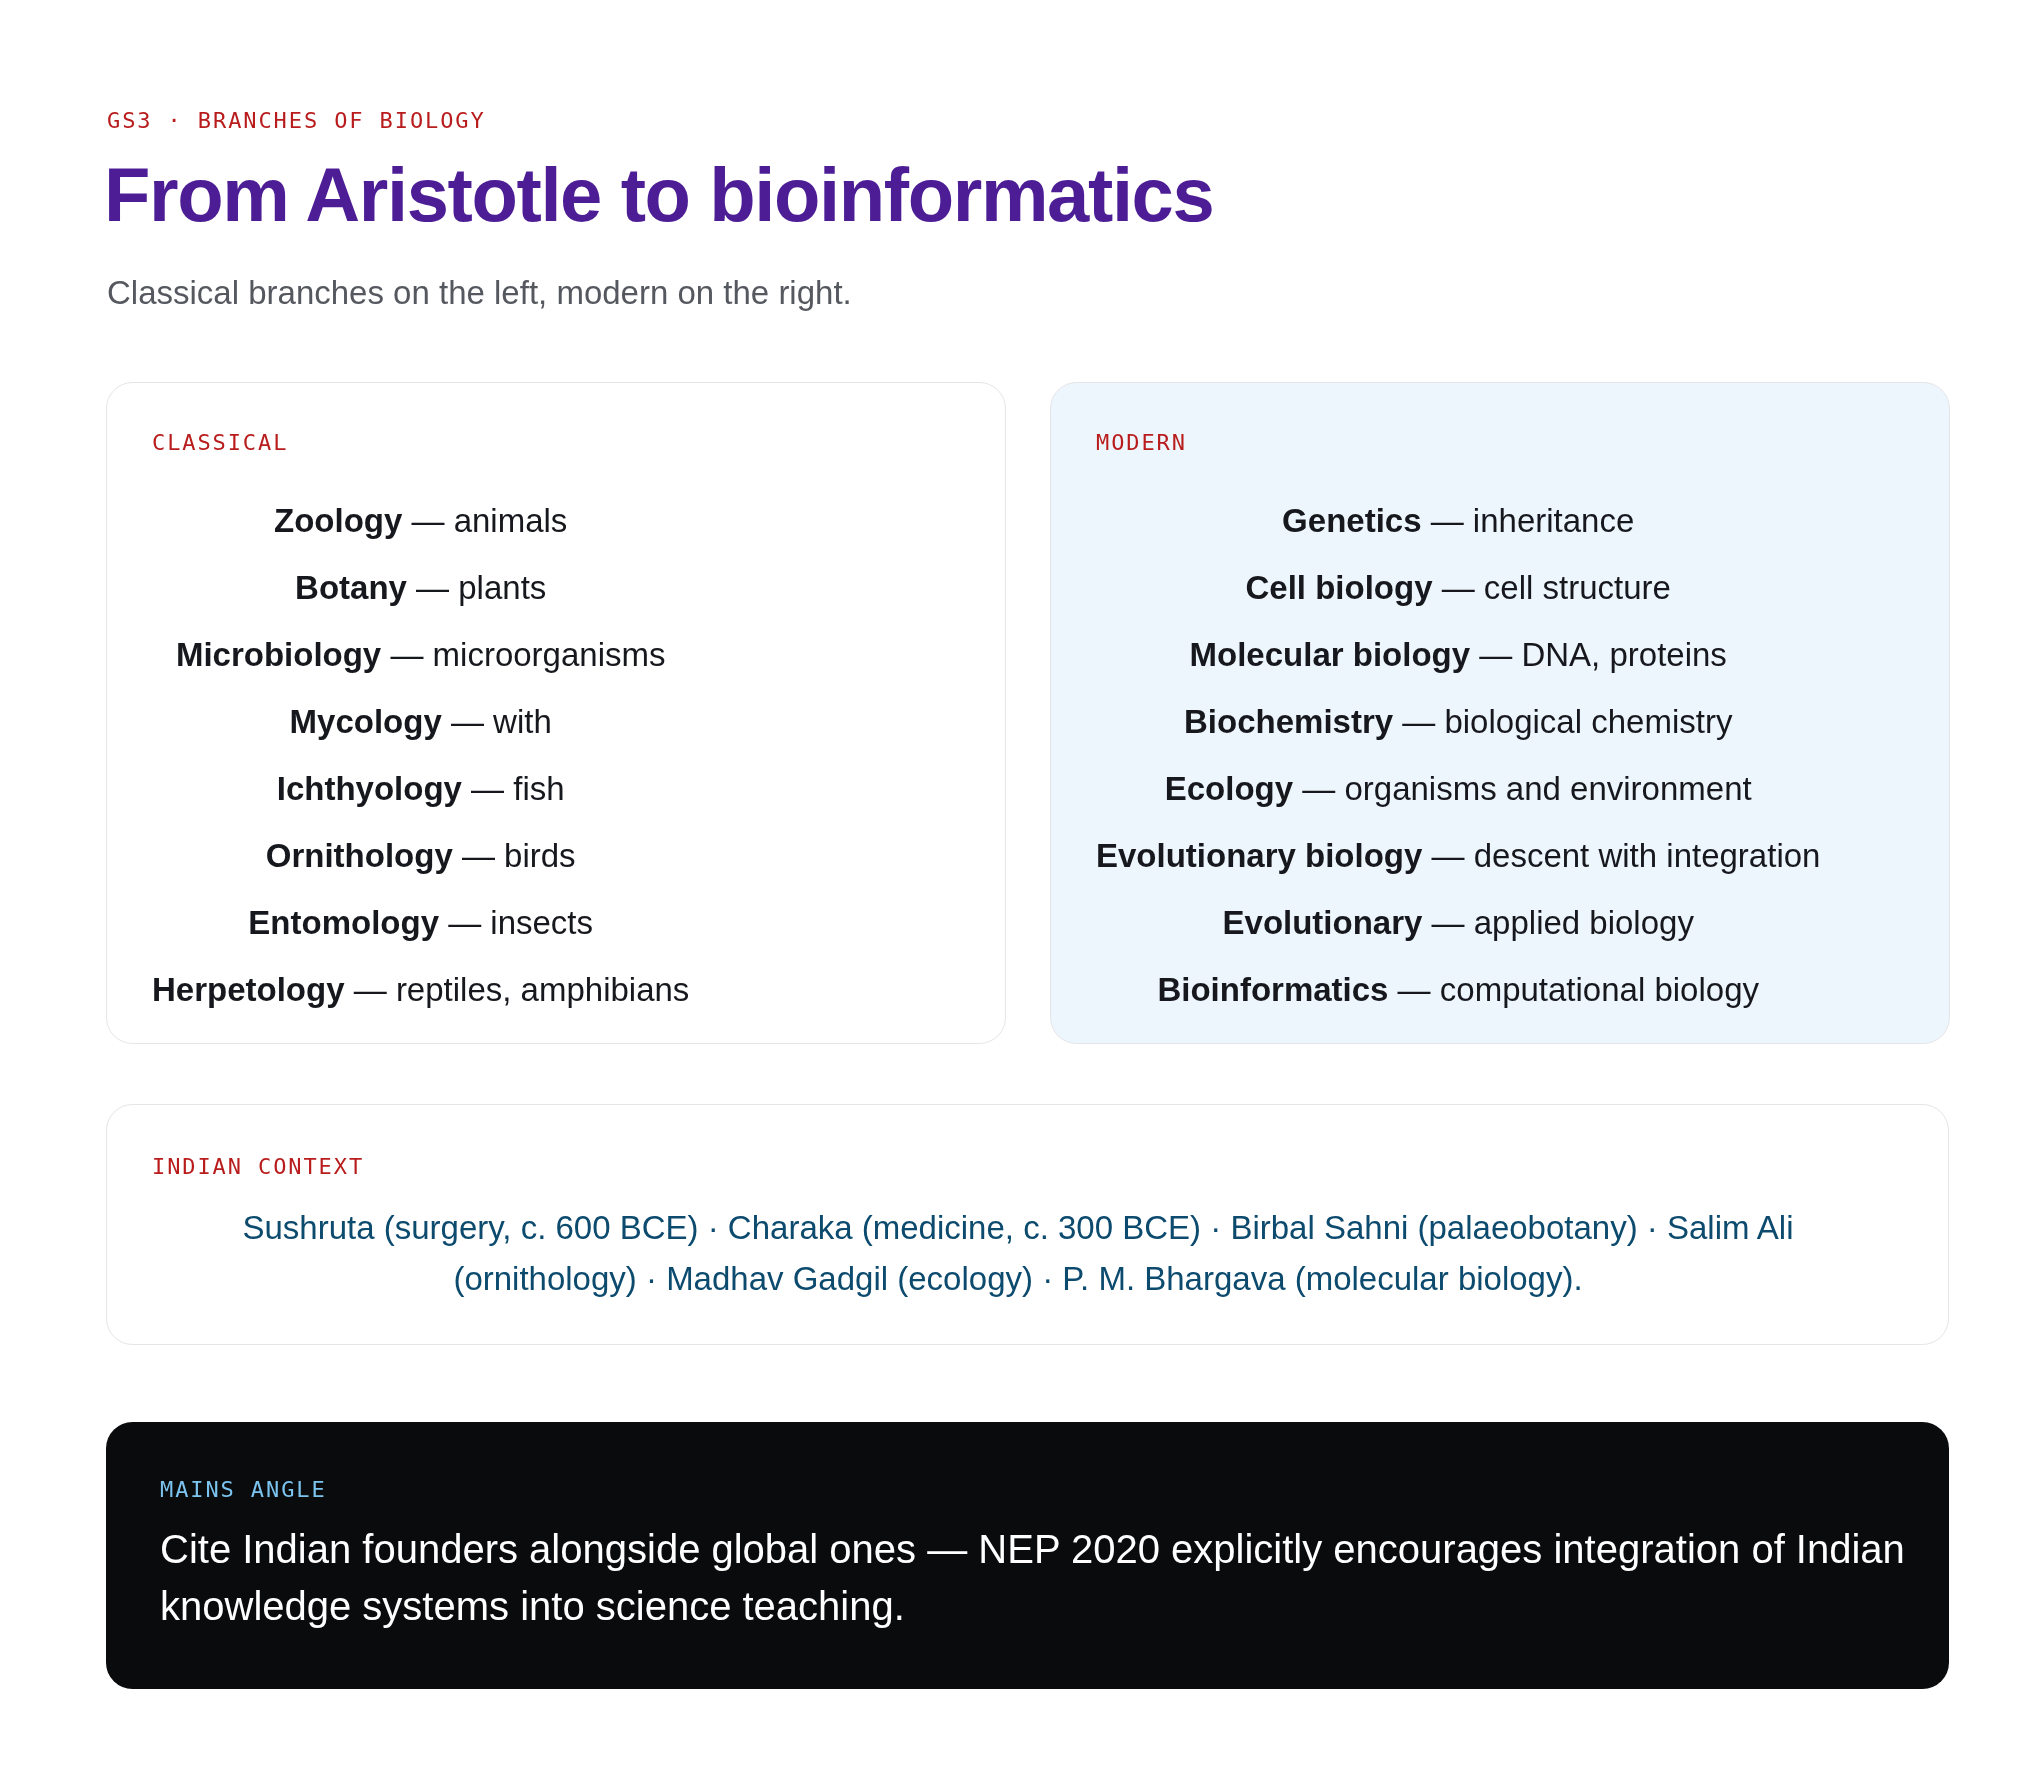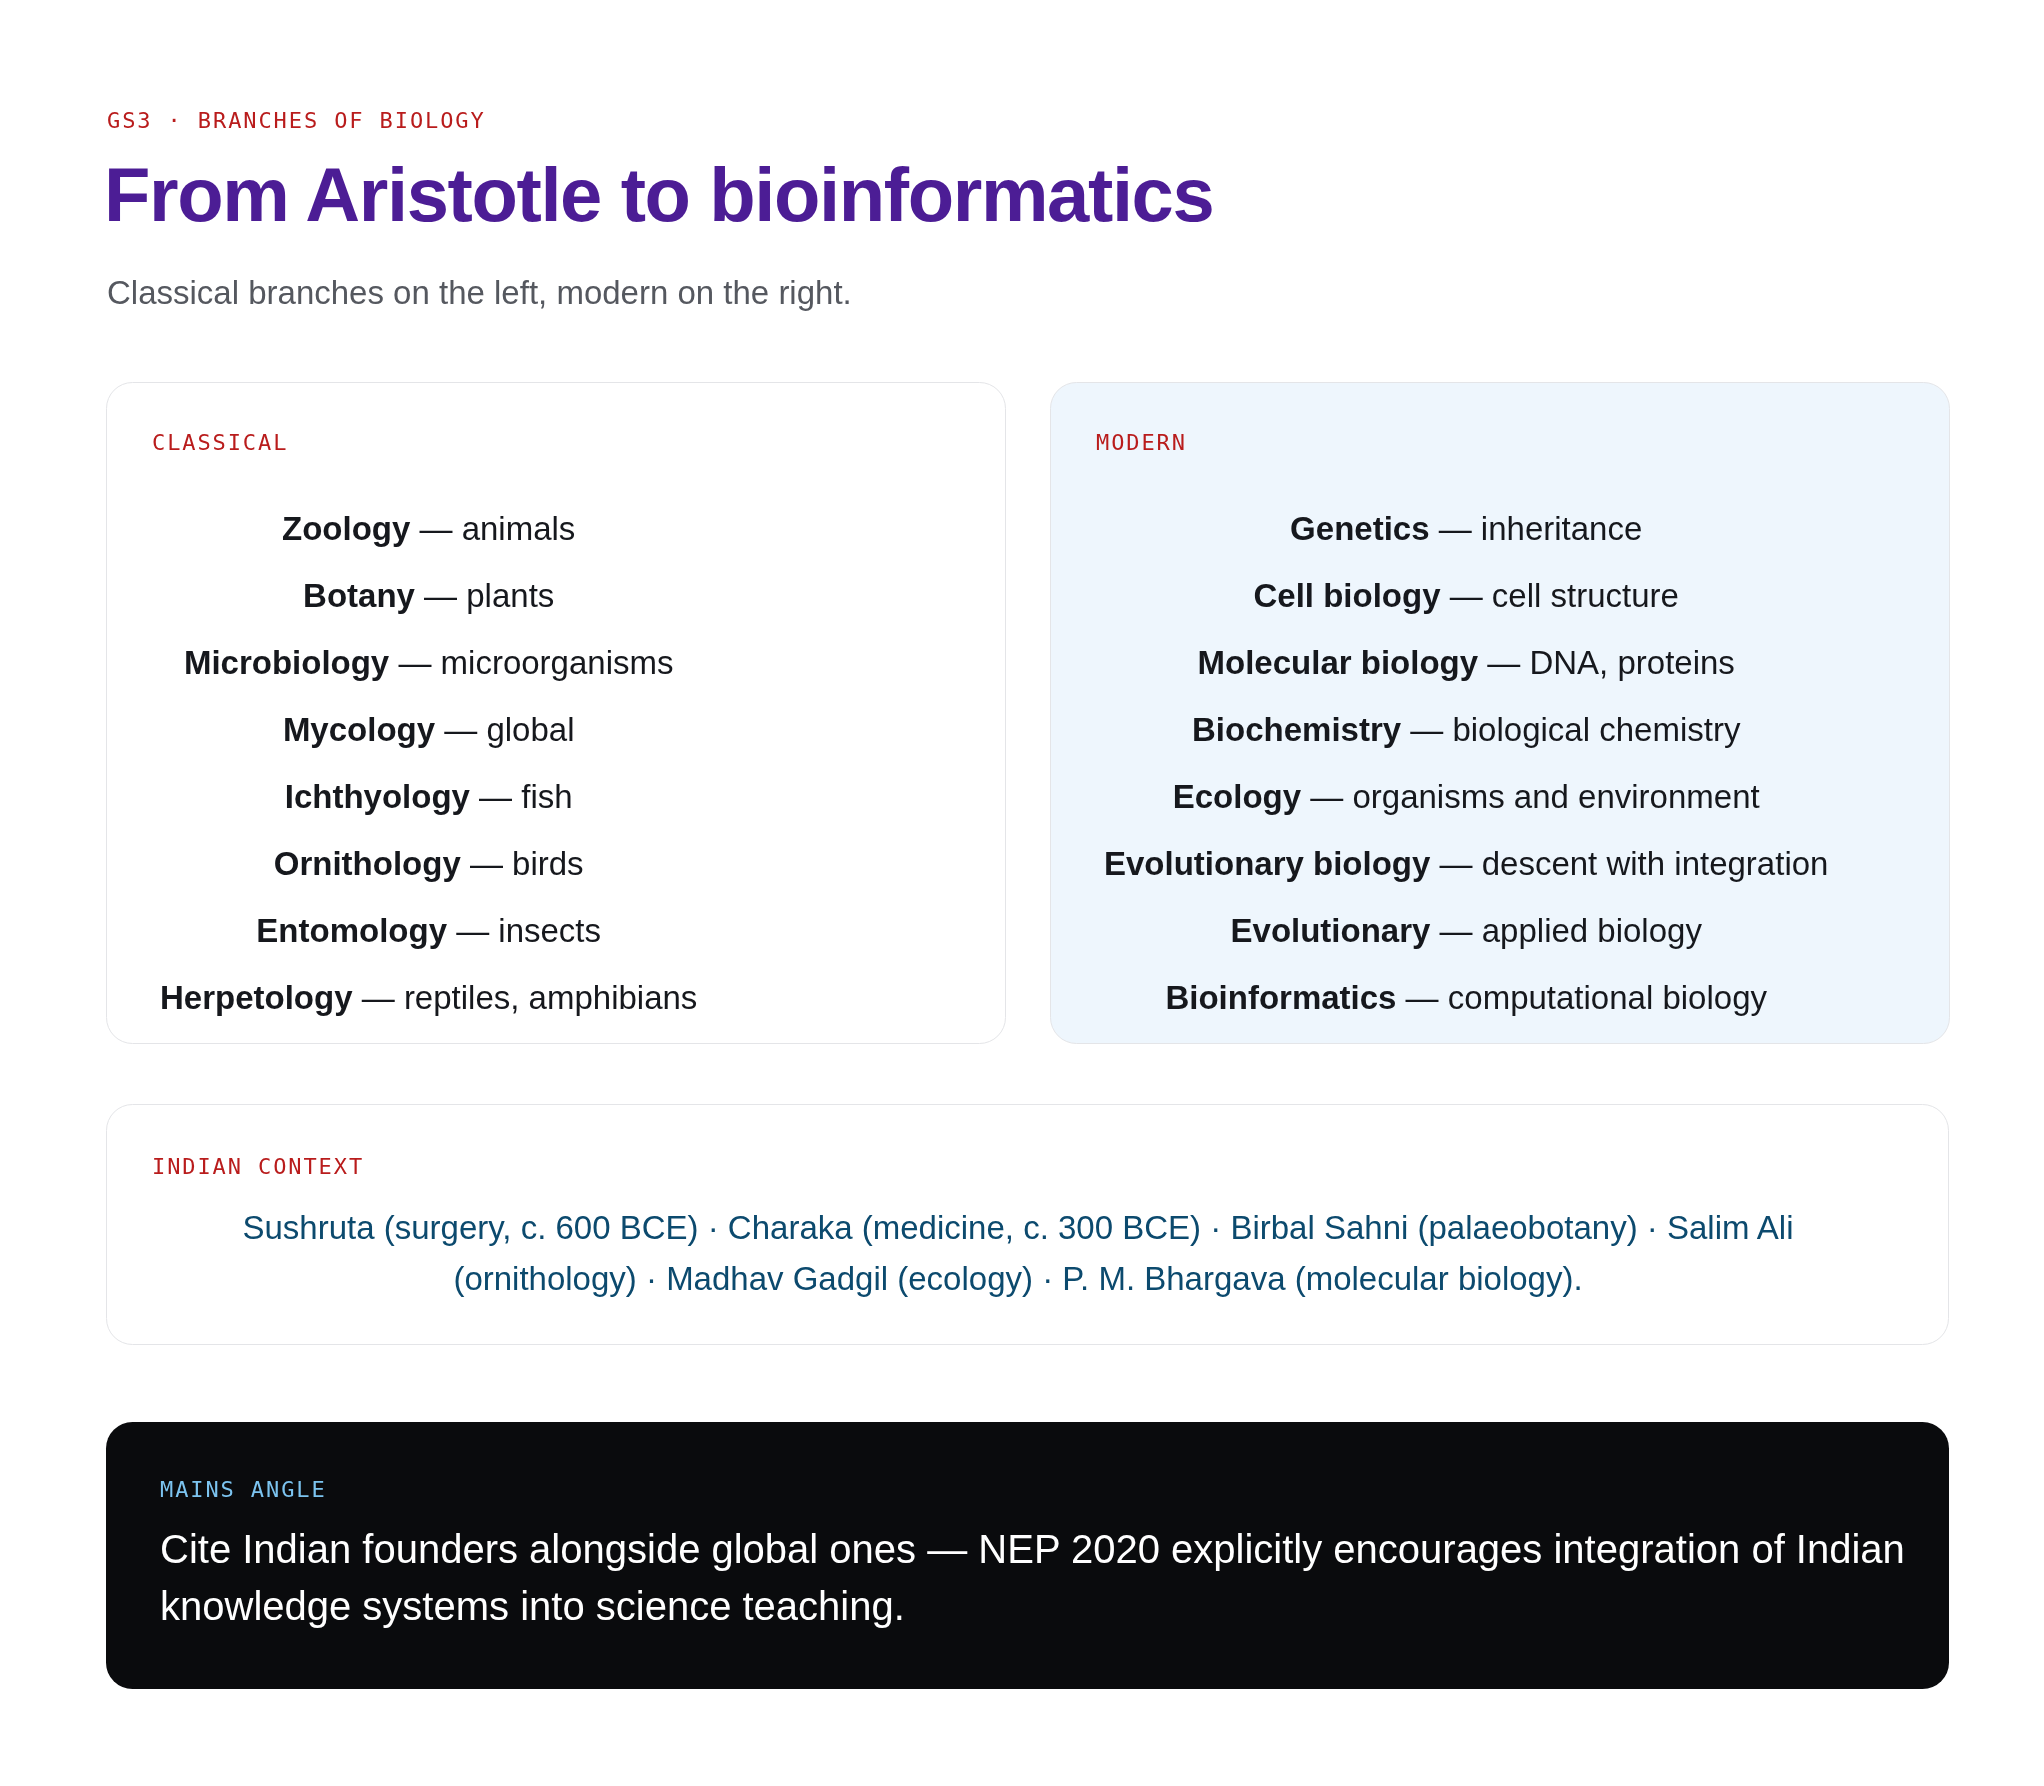--- a/index.html
+++ b/index.html
@@ -20,21 +20,21 @@
     position: absolute; left: 107px; top: 274px; margin: 0;
     font-size: 33px; color: #55585f;
   }
   .card {
     position: absolute; box-sizing: border-box;
     border: 1.9px solid #e4e5e8; border-radius: 26.5px; background: #ffffff; text-align: center;
   }
   #card-classical { left: 106px; top: 382px; width: 900px; height: 662px; }
   #card-modern { left: 1050px; top: 382px; width: 900px; height: 662px; background: #eef6fd; }
   .card .eyebrow { position: absolute; left: 45px; top: 47px; font-size: 22px; }
-  .branch-list { position: absolute; left: 45px; top: 104px; margin: 8px; padding: 0; list-style: none; }
+  .branch-list { position: absolute; left: 45px; top: 104px; margin: 0; padding: 0; list-style: none; }
   .branch-list li { font-size: 33px; line-height: 67px; color: #16181d; white-space: nowrap; }
   .branch-list .term { font-weight: 700; }
   #card-indian { left: 106px; top: 1104px; width: 1843px; height: 241px; }
   #card-indian .eyebrow { top: 49px; }
   #indian-text {
     position: absolute; left: 45px; top: 97px; width: 1732px; margin: 0;
     font-size: 33px; line-height: 51px; color: #0c4a6e;
   }
   #mains-box {
     position: absolute; left: 106px; top: 1422px; width: 1843px; height: 267px;
@@ -52,21 +52,21 @@
 <div id="eyebrow-top" class="eyebrow">GS3 · BRANCHES OF BIOLOGY</div>
 <h1 id="page-title">From Aristotle to bioinformatics</h1>
 <p id="subtitle">Classical branches on the left, modern on the right.</p>
 
 <div id="card-classical" class="card">
   <div class="eyebrow">CLASSICAL</div>
   <ul class="branch-list">
     <li><span class="term">Zoology</span><span> — </span><span>animals</span></li>
     <li><span class="term">Botany</span><span> — </span><span>plants</span></li>
     <li><span class="term">Microbiology</span><span> — </span><span>microorganisms</span></li>
-    <li><span class="term">Mycology</span><span> — </span><span>global</span></li>
+    <li><span class="term">Mycology</span><span> — </span><span>with</span></li>
     <li><span class="term">Ichthyology</span><span> — </span><span>fish</span></li>
     <li><span class="term">Ornithology</span><span> — </span><span>birds</span></li>
     <li><span class="term">Entomology</span><span> — </span><span>insects</span></li>
     <li><span class="term">Herpetology</span><span> — </span><span>reptiles, amphibians</span></li>
   </ul>
 </div>
 
 <div id="card-modern" class="card">
   <div class="eyebrow">MODERN</div>
   <ul class="branch-list">

